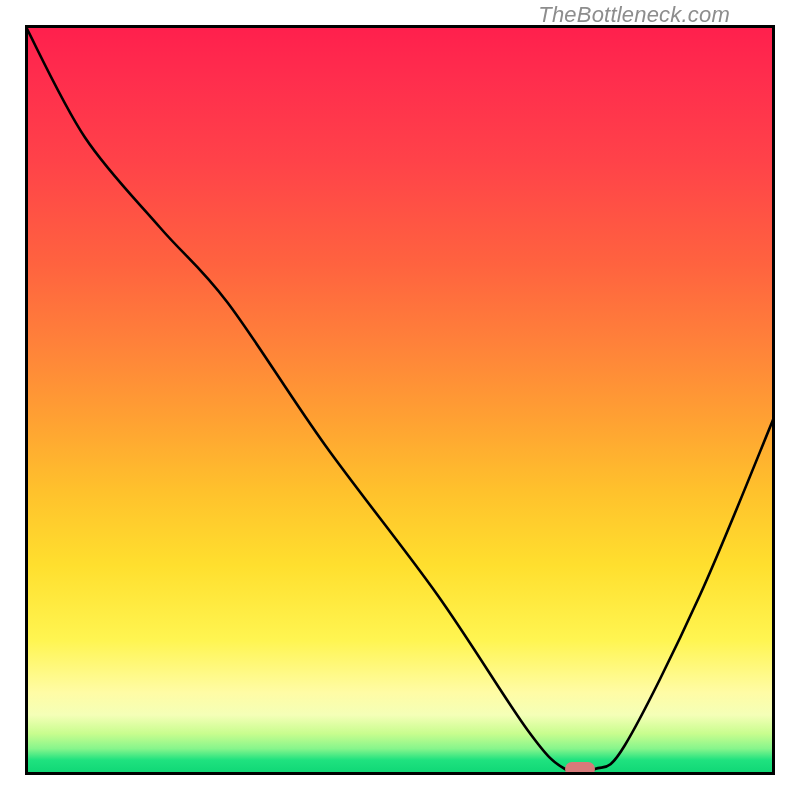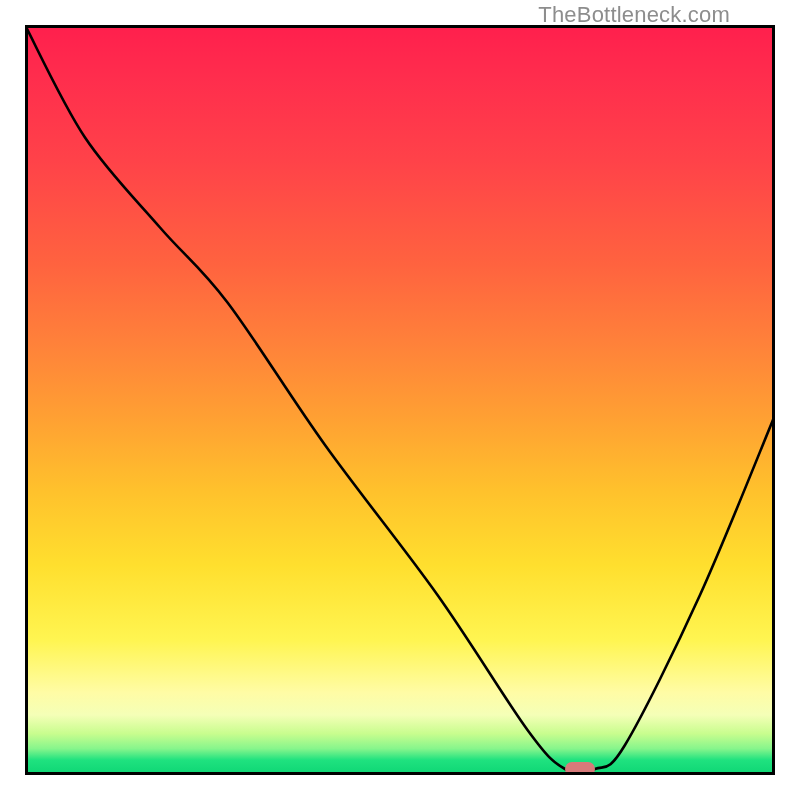--- a/index.html
+++ b/index.html
@@ -8,20 +8,21 @@
     width: 800px;
     height: 800px;
     background: #ffffff;
     font-family: Arial, Helvetica, sans-serif;
     overflow: hidden;
   }
   .wrap {
     position: relative;
     width: 740px;
     height: 800px;
+    font-style: italic;
   }
   .watermark {
     position: absolute;
     top: 2px;
     right: 10px;
     color: #8d8d8d;
     font-size: 22px;
     letter-spacing: 0.2px;
     z-index: 5;
     user-select: none;

